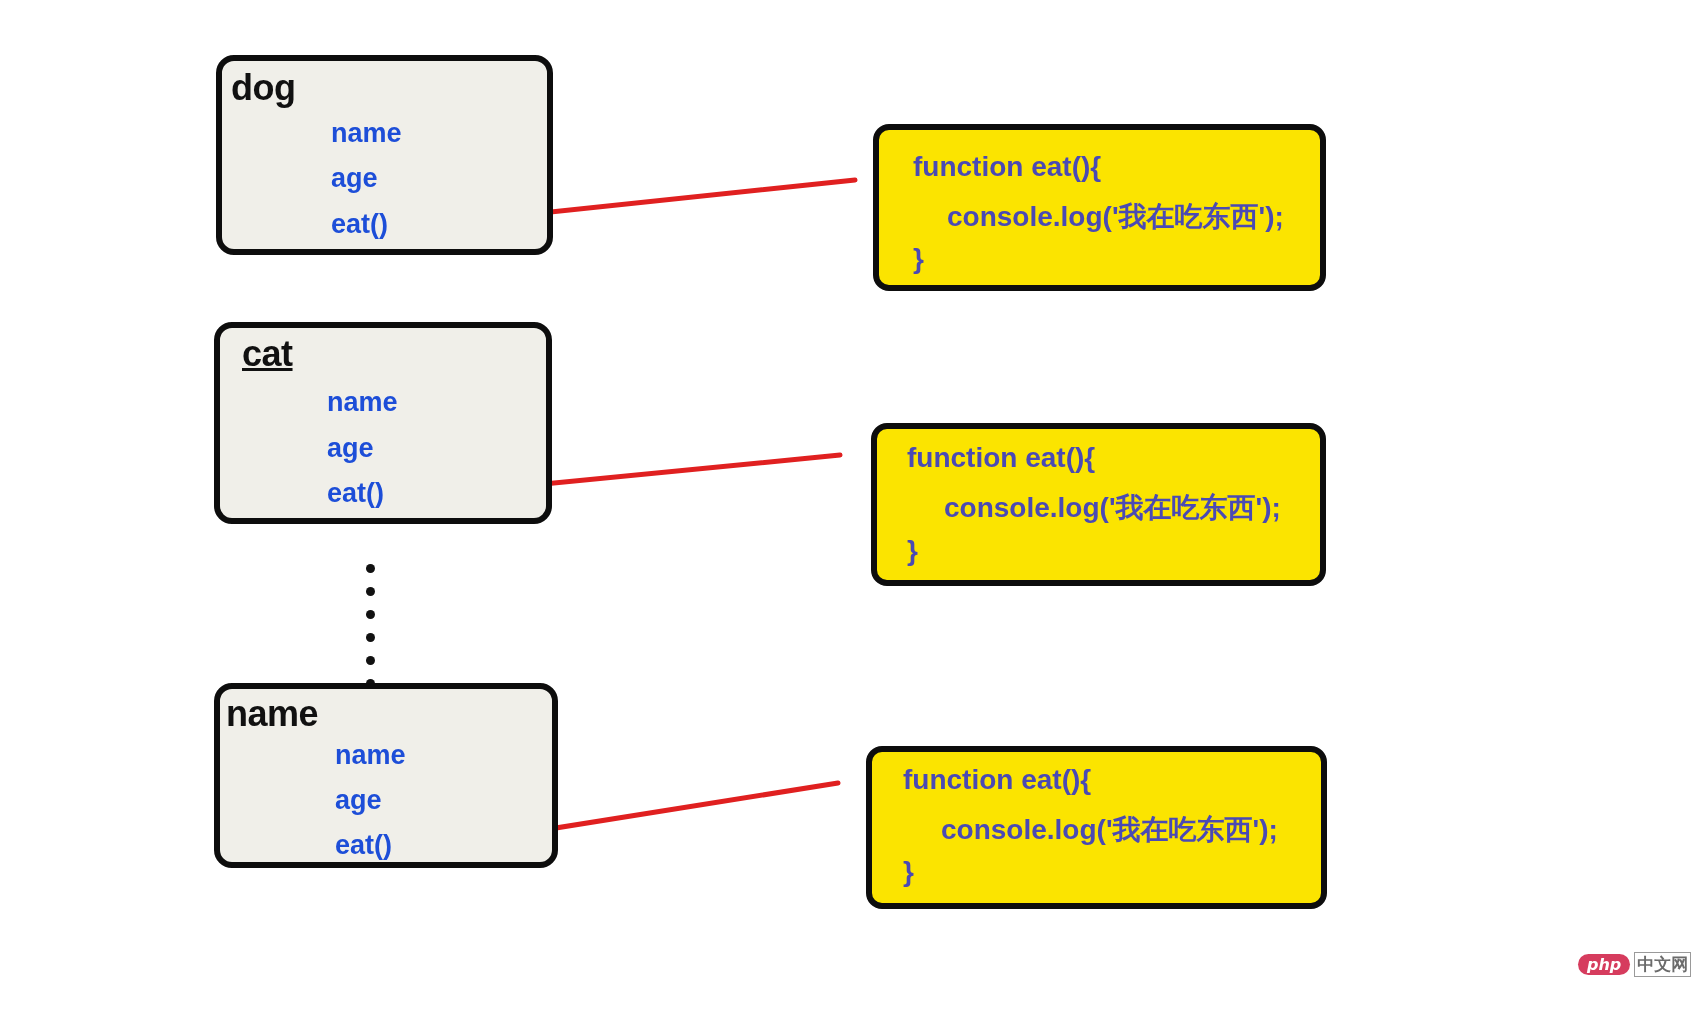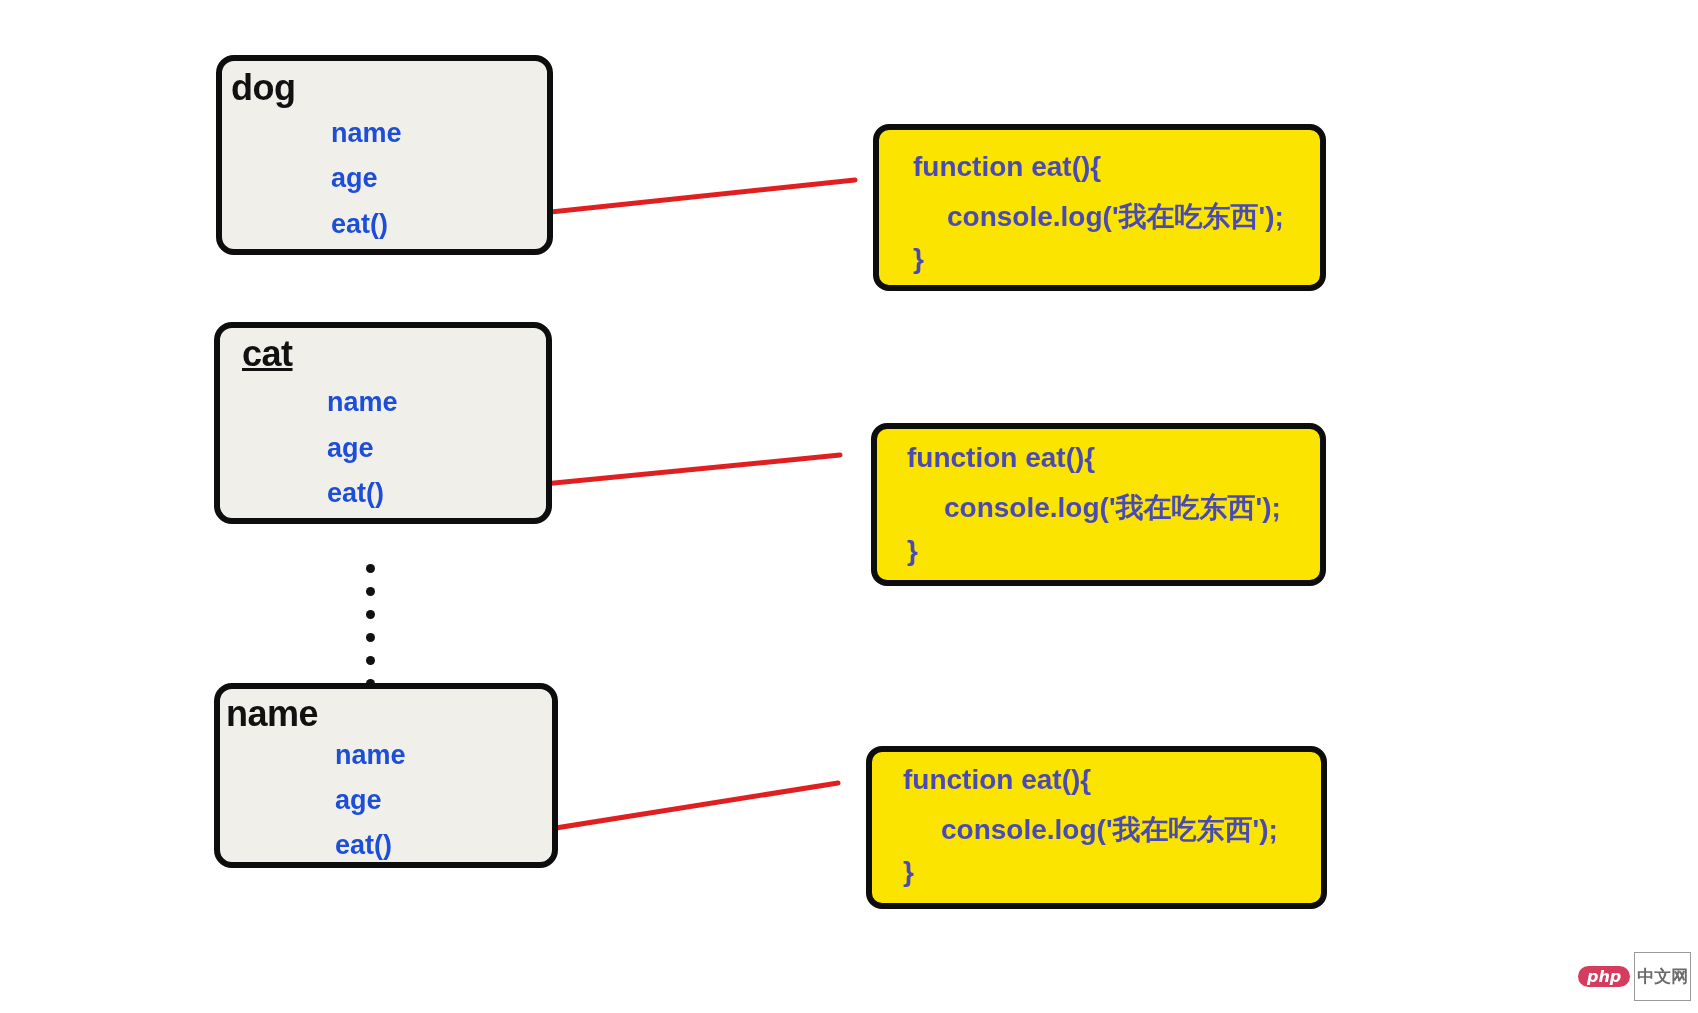--- a/index.html
+++ b/index.html
@@ -97,21 +97,21 @@
     font-style: italic;
     padding: 1px 9px;
     border-radius: 11px;
     font-family: "DejaVu Sans", sans-serif;
   }
   .php-zh {
     color: #6b6b6b;
     font-size: 17px;
     font-weight: bold;
     border: 1px solid #9a9a9a;
-    padding: 12px 2px;
+    padding: 0 2px;
     font-family: "DejaVu Sans", sans-serif;
   }
   svg.arrows {
     position: absolute;
     left: 0; top: 0;
     width: 1698px;
     height: 1013px;
     pointer-events: none;
   }
 </style>

